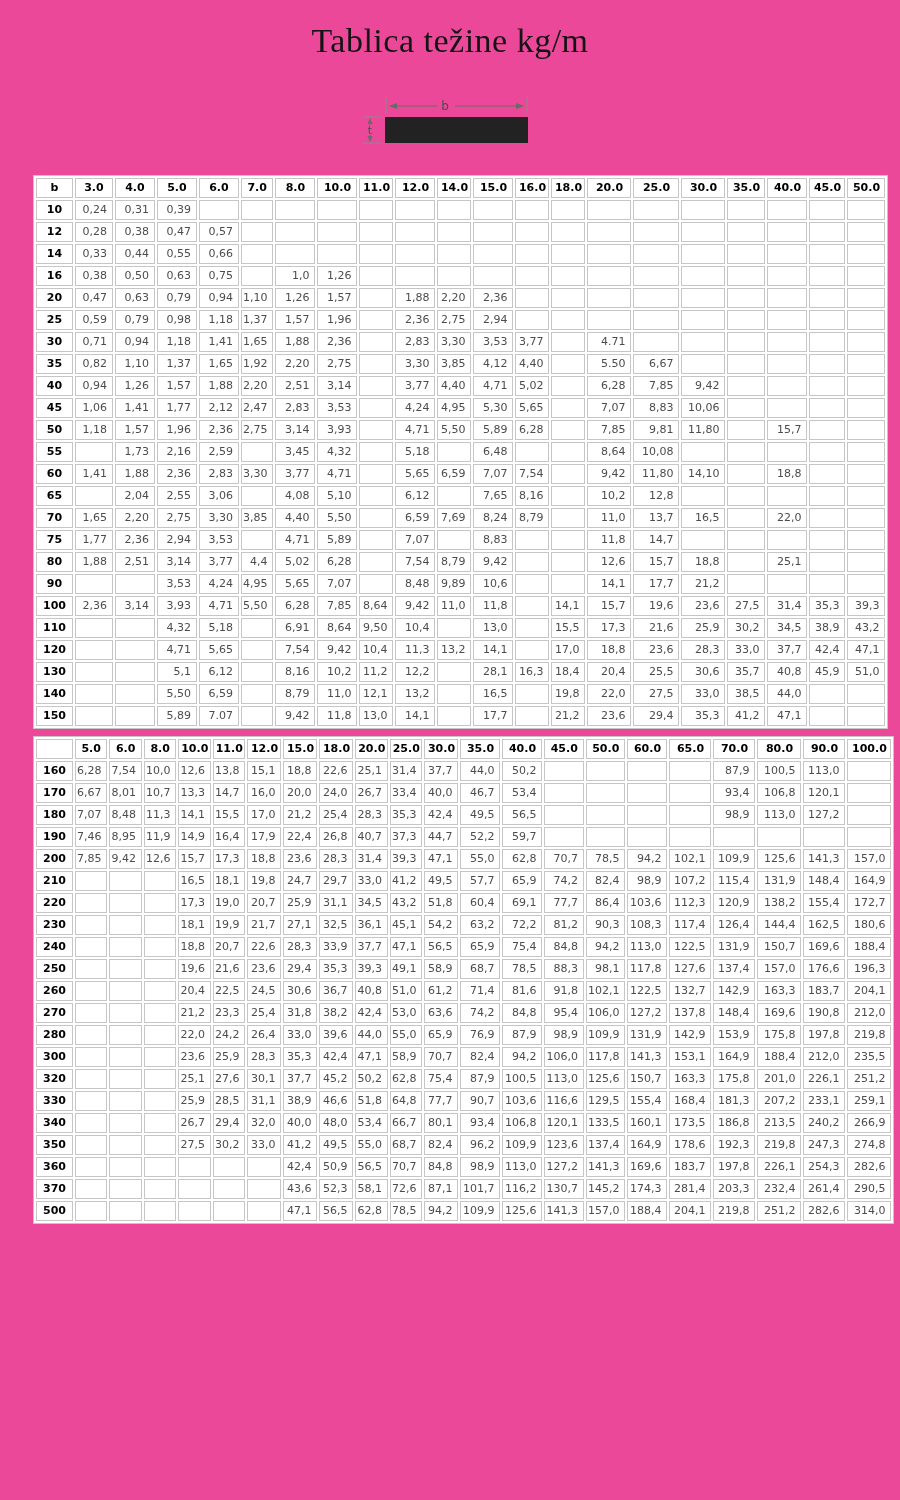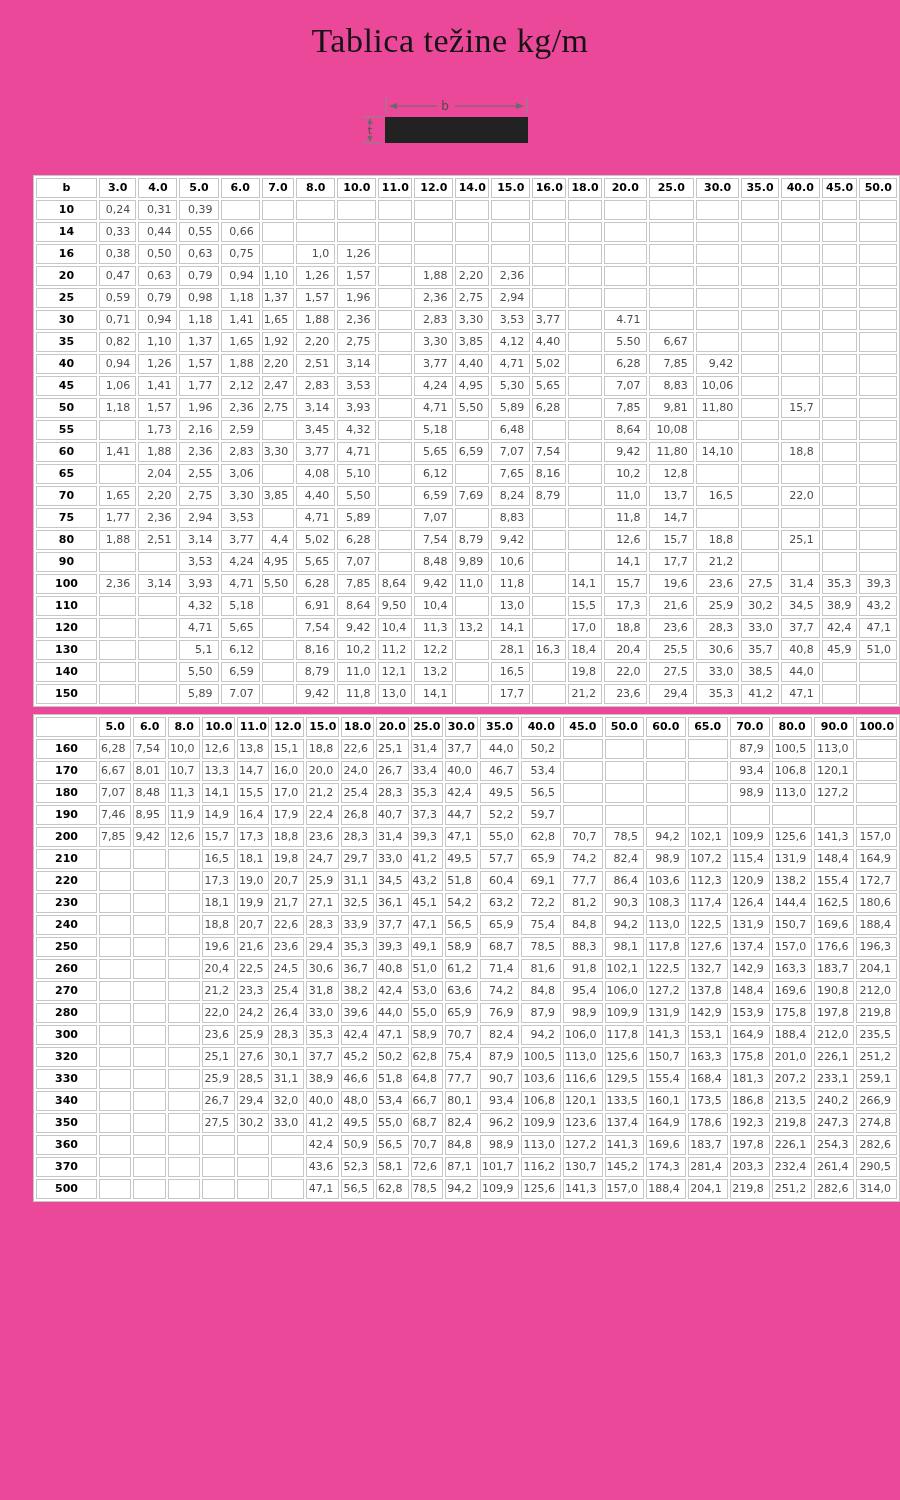--- a/index.html
+++ b/index.html
@@ -24,21 +24,21 @@
   }
   .wt th, .wt td {
     border:1px solid #c6c6c6; background:#fff;
     height:18px; line-height:18px; font-size:11px;
     padding:0 5px 0 1px; overflow:hidden; white-space:nowrap;
   }
   .wt thead th {
     font-weight:bold; color:#000; text-align:center; padding:0 1px;
   }
   .wt tbody th {
-    font-weight:bold; color:#000; text-align:center; padding:0 18px;
+    font-weight:bold; color:#000; text-align:center; padding:0 6px;
   }
   .wt td { color:#4c4c4c; text-align:right; }
 </style>
 </head>
 <body>
 
 <div class="page">
 
   <h1 class="title">Tablica težine kg/m</h1>
 
@@ -117,20 +117,43 @@
             <th>50.0</th>
           </tr>
         </thead>
         <tbody>
           <tr>
             <th>10</th>
             <td>0,24</td>
             <td>0,31</td>
             <td>0,39</td>
             <td></td>
+            <td></td>
+            <td></td>
+            <td></td>
+            <td></td>
+            <td></td>
+            <td></td>
+            <td></td>
+            <td></td>
+            <td></td>
+            <td></td>
+            <td></td>
+            <td></td>
+            <td></td>
+            <td></td>
+            <td></td>
+            <td></td>
+          </tr>
+          <tr>
+            <th>12</th>
+            <td>0,28</td>
+            <td>0,38</td>
+            <td>0,47</td>
+            <td>0,57</td>
             <td></td>
             <td></td>
             <td></td>
             <td></td>
             <td></td>
             <td></td>
             <td></td>
             <td></td>
             <td></td>
             <td></td>

